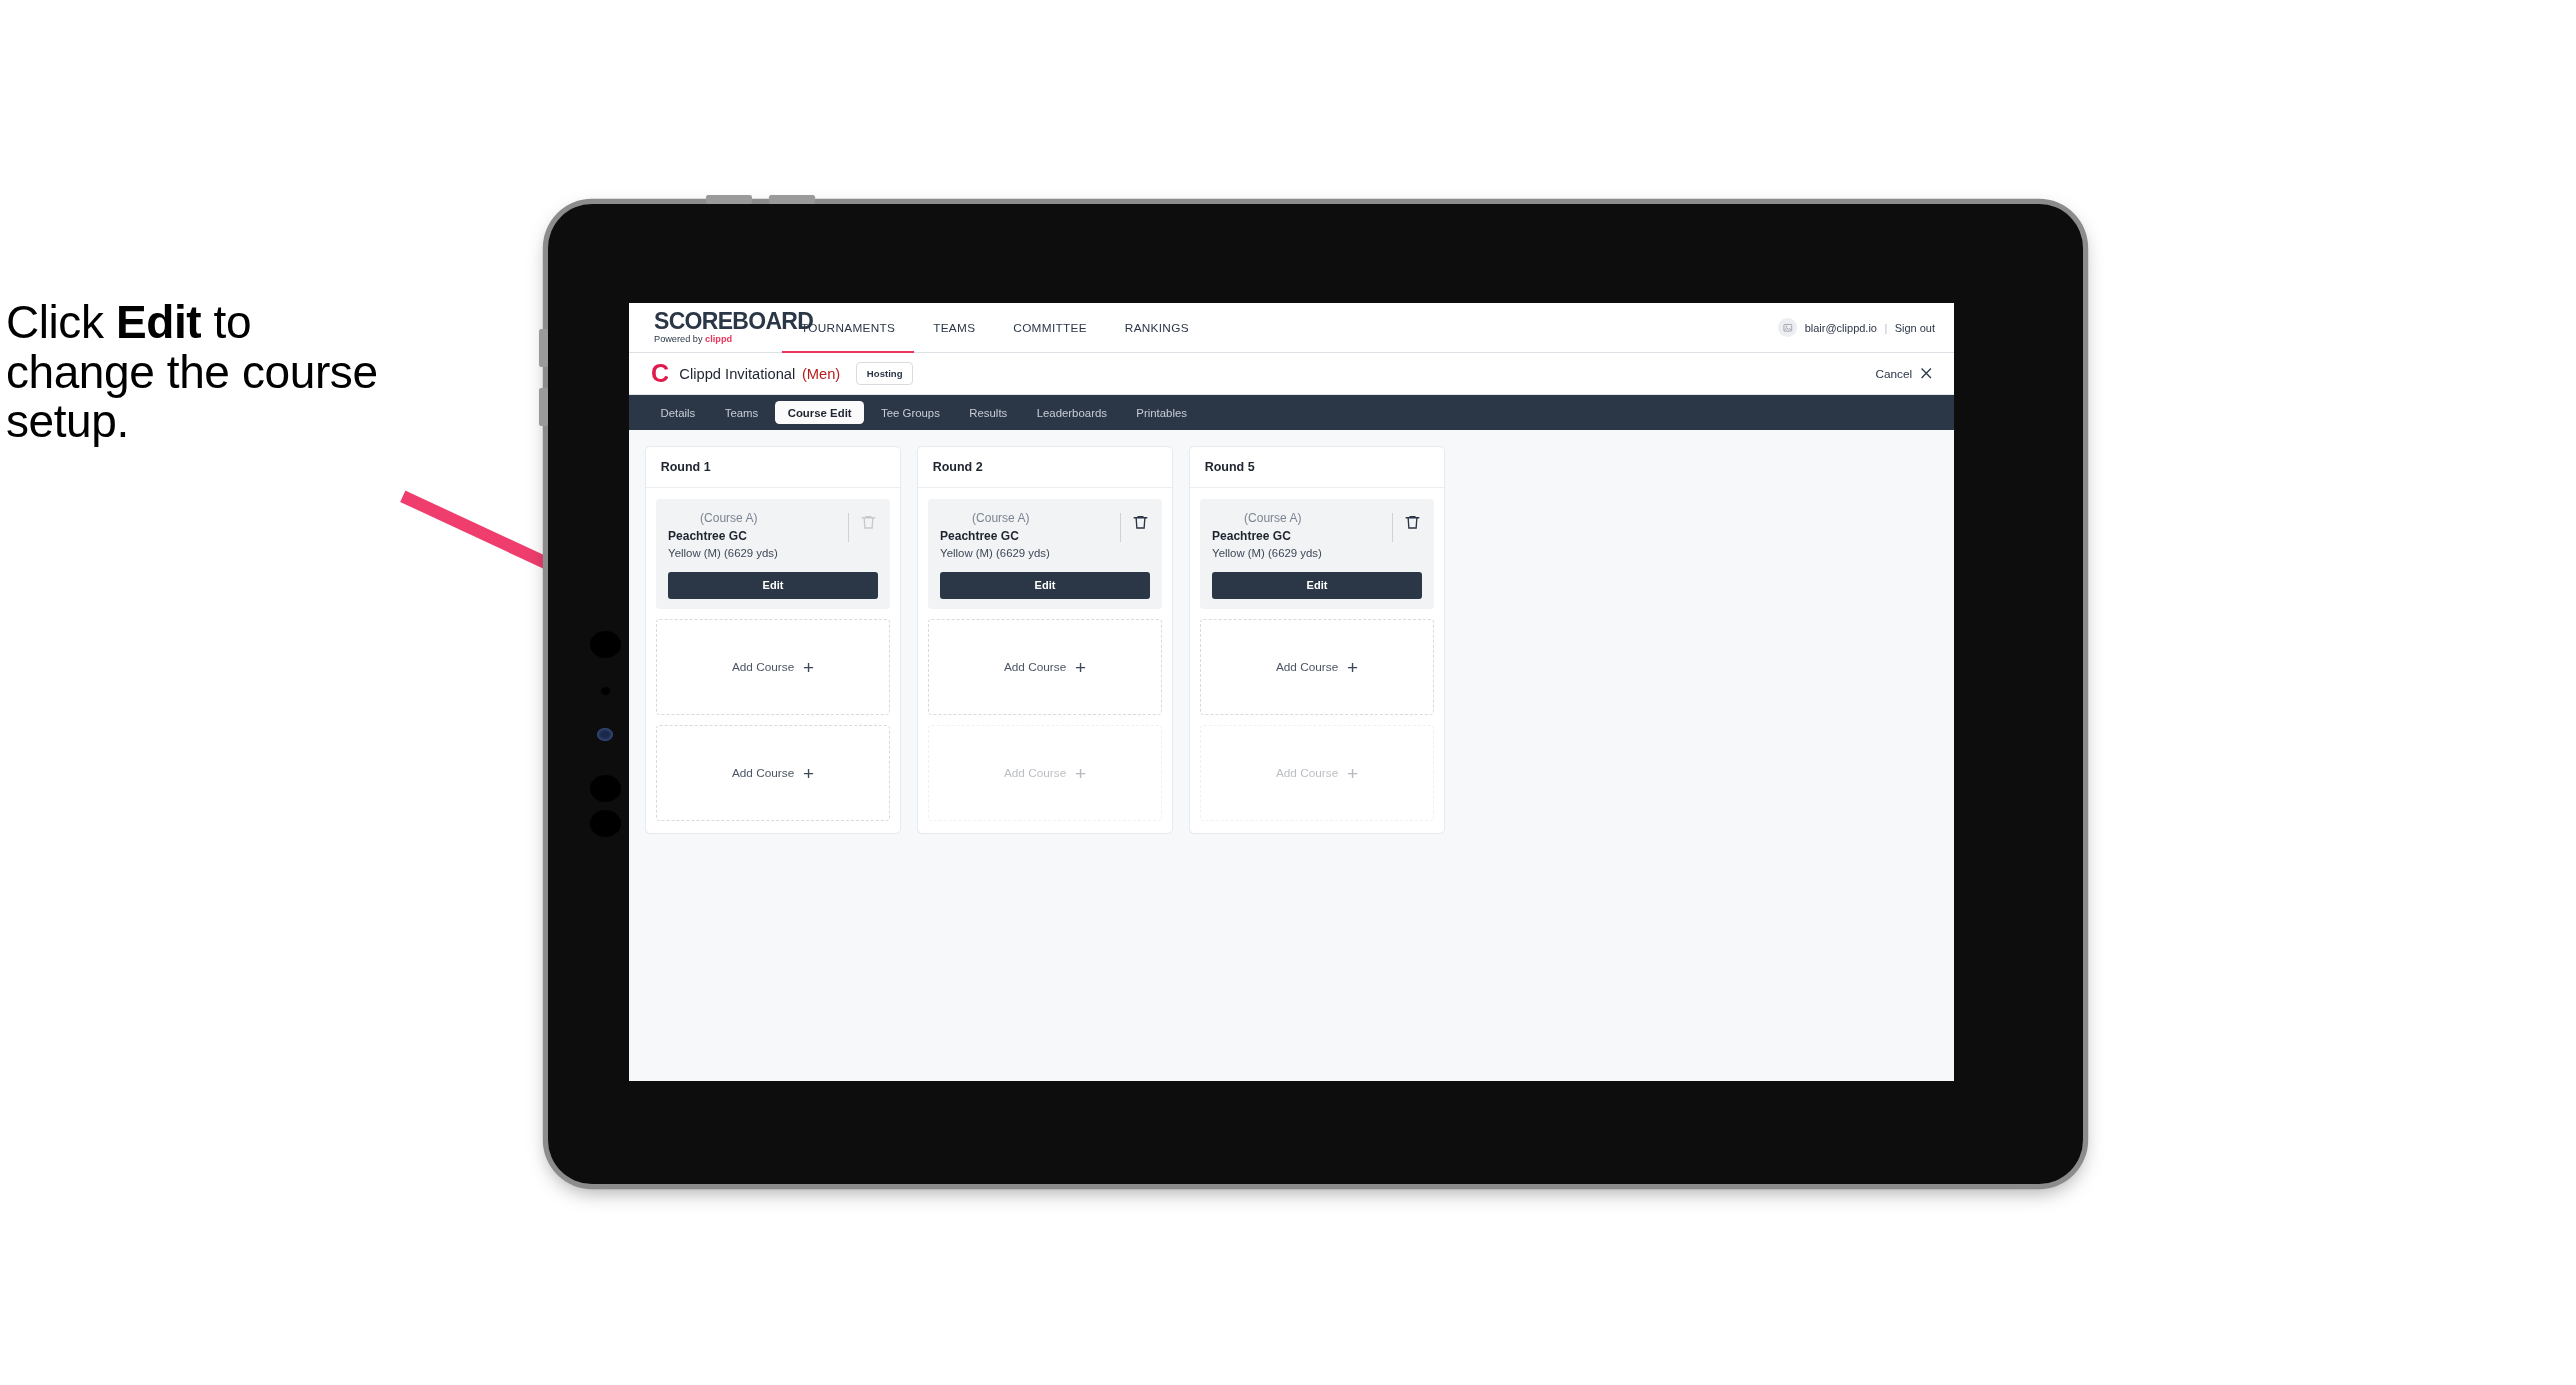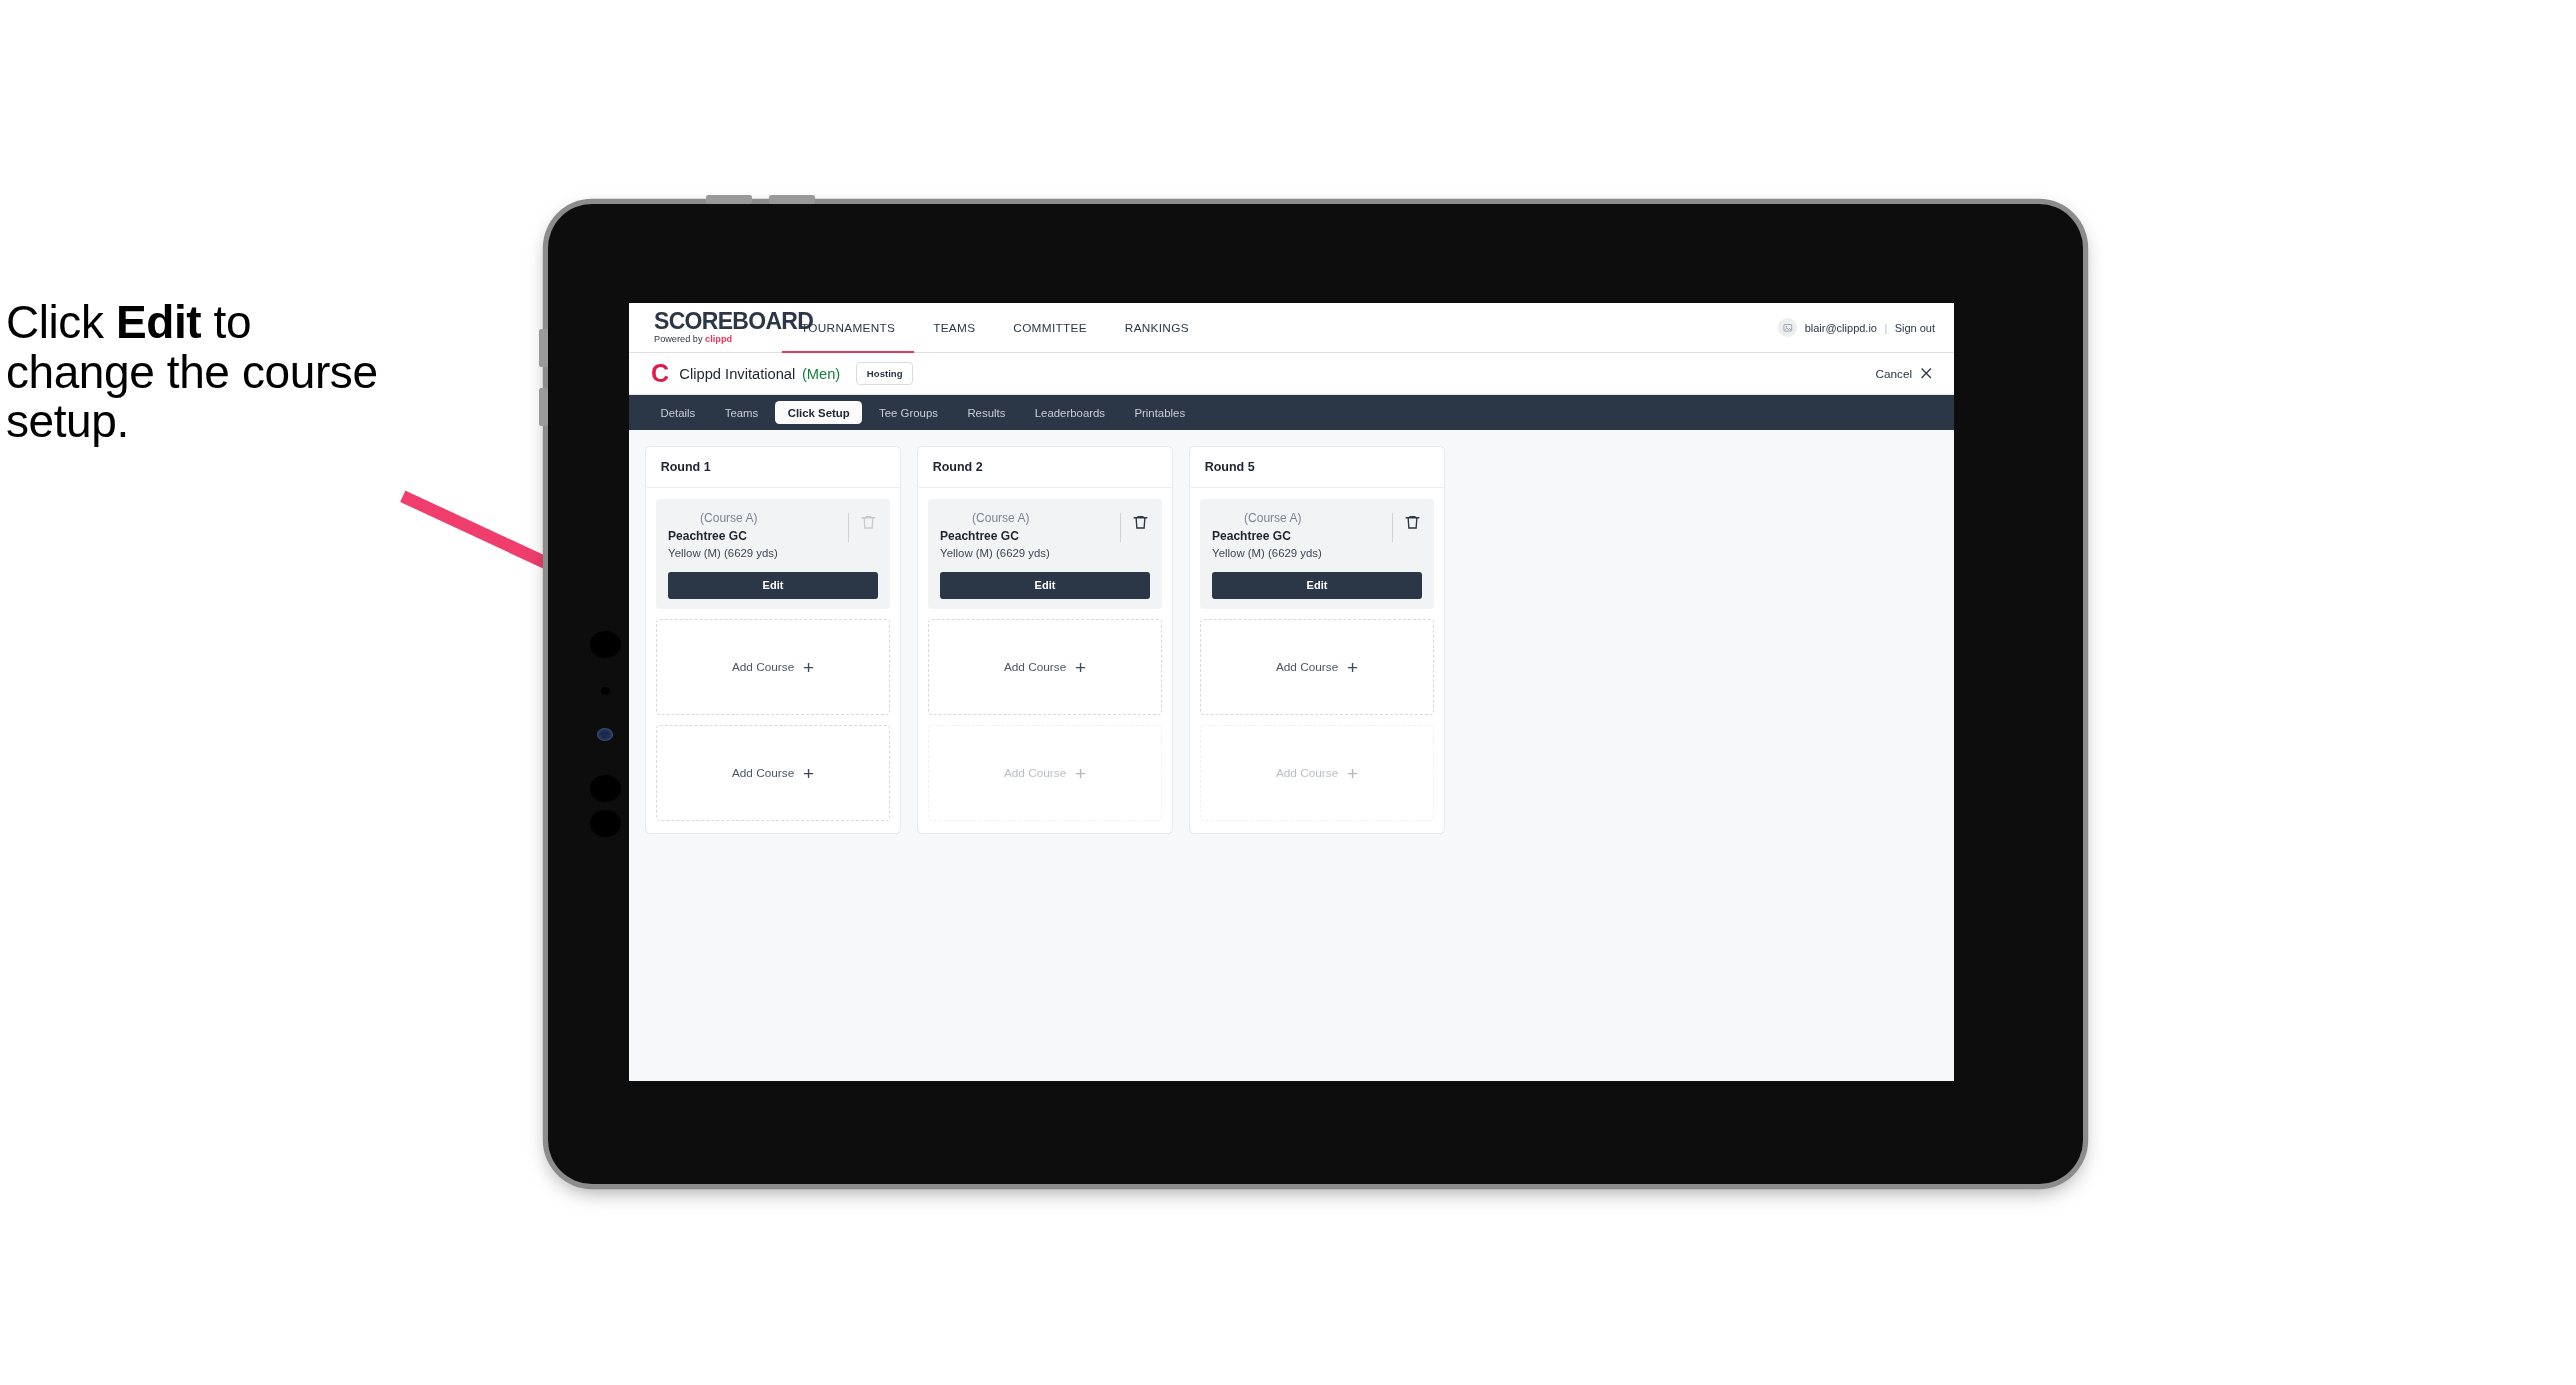--- a/index.html
+++ b/index.html
@@ -81,21 +81,21 @@
           display:flex;align-items:center;justify-content:center;color:#8d939d;font-size:9.6px;}
   .sep{color:#b6bbc3;}
   .signout{cursor:pointer;}
 
   
   .tbar{height:41px;background:#fff;display:flex;align-items:center;padding:0 22px;
         border-bottom:0.7px solid #e2e5e9;}
   .tlogo{font-size:25px;font-weight:bold;color:#e01b4c;line-height:1;margin-right:10.3px;
          font-family:"Liberation Sans", sans-serif;}
   .tname{font-size:14.7px;color:#1e2430;}
-  .tgender{font-size:14.7px;color:#15803d;margin-left:6.6px;}
+  .tgender{font-size:14.7px;color:#b91c1c;margin-left:6.6px;}
   .hosting{margin-left:16px;border:0.7px solid #d8dce1;border-radius:4px;
            padding:5.2px 9.6px;font-size:9.6px;font-weight:bold;color:#2b3647;background:#fff;}
   .tbar-right{margin-left:auto;display:flex;align-items:center;gap:7.4px;
               font-size:11.8px;color:#2b3647;cursor:pointer;}
 
   
   .tabs{height:35px;background:#2b3647;display:flex;align-items:center;padding:0 19px;gap:4.4px;}
   .tab{padding:5.9px 12.5px;font-size:11.4px;color:#c9ced6;border-radius:4.4px;cursor:pointer;}
   .tab.active{background:#fbfbfc;color:#1e2430;font-weight:bold;}
 
@@ -191,21 +191,21 @@
       <span>Cancel</span>
       <svg width="12.5" height="12.5" viewBox="0 0 16 16">
           <path d="M2 2 L14 14 M14 2 L2 14" stroke="#2b3647" stroke-width="1.7" fill="none"></path>
         </svg>
     </div>
   </div>
 
   <div class="tabs">
     <div class="tab">Details</div>
     <div class="tab">Teams</div>
-    <div class="tab active">Click Setup</div>
+    <div class="tab active">Course Edit</div>
     <div class="tab">Tee Groups</div>
     <div class="tab">Results</div>
     <div class="tab">Leaderboards</div>
     <div class="tab">Printables</div>
   </div>
 
   <div class="content">
 
     <div class="round-col">
       <div class="round-head">

